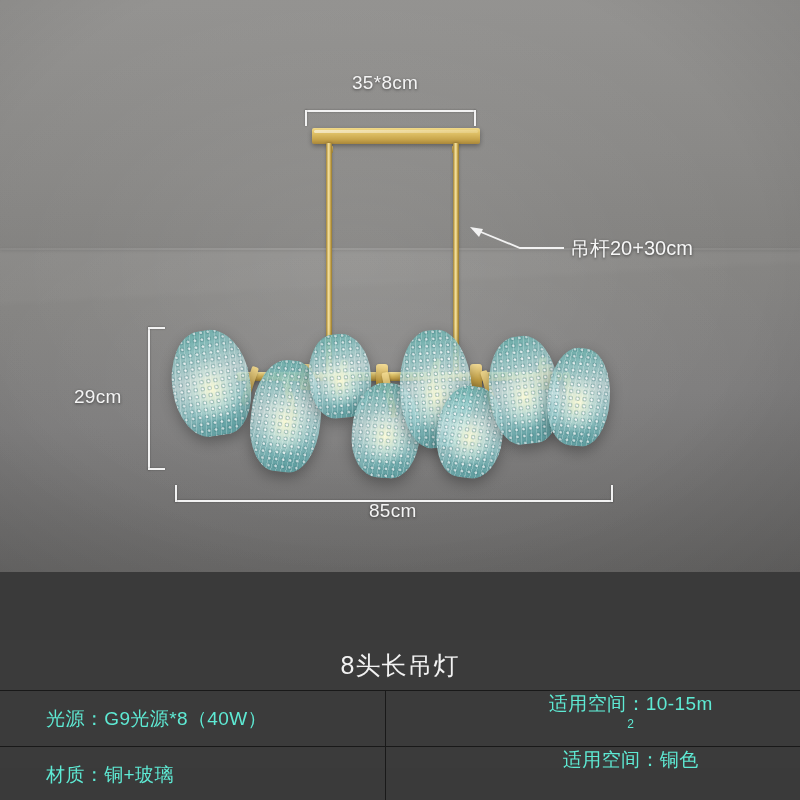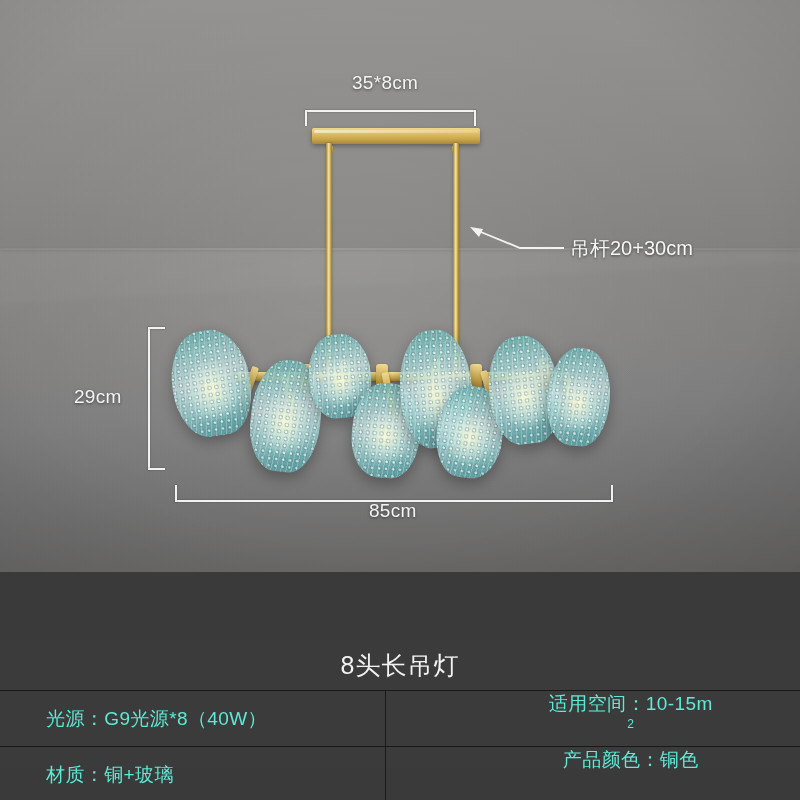--- a/index.html
+++ b/index.html
@@ -218,21 +218,21 @@
         <div class="spec-cell left">光源：G9光源*8（40W）</div>
         <div class="spec-cell right">
           <span>适用空间：10-15m</span>
             <span class="sup">2</span>
         </div>
       </div>
 
       <div class="spec-row">
         <div class="spec-cell left">材质：铜+玻璃</div>
         <div class="spec-cell right">
-          <span>产品颜色：铜色</span>
+          <span>适用空间：铜色</span>
             <span class="sup"></span>
         </div>
       </div>
 
     </div>
   </div>
 
 </div>
 
 </body></html>

